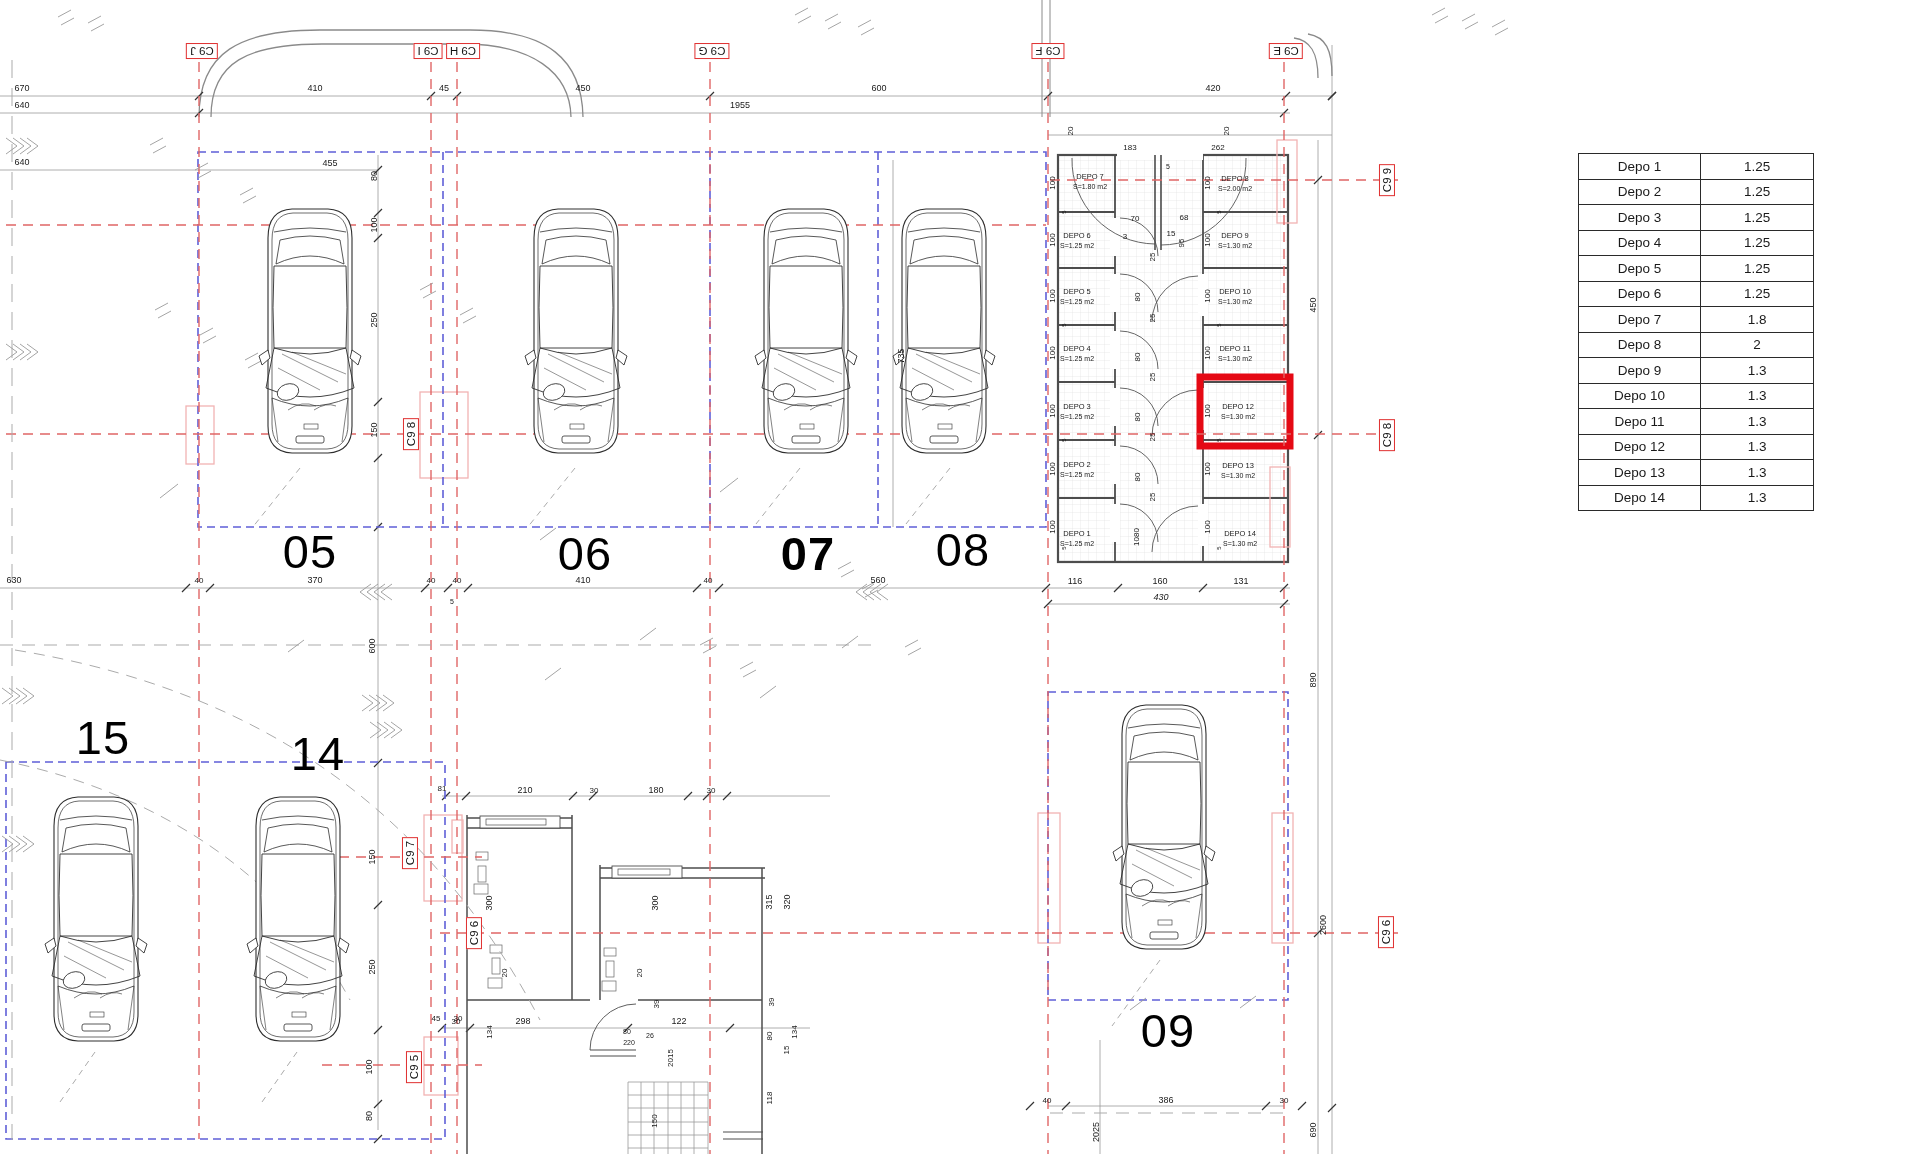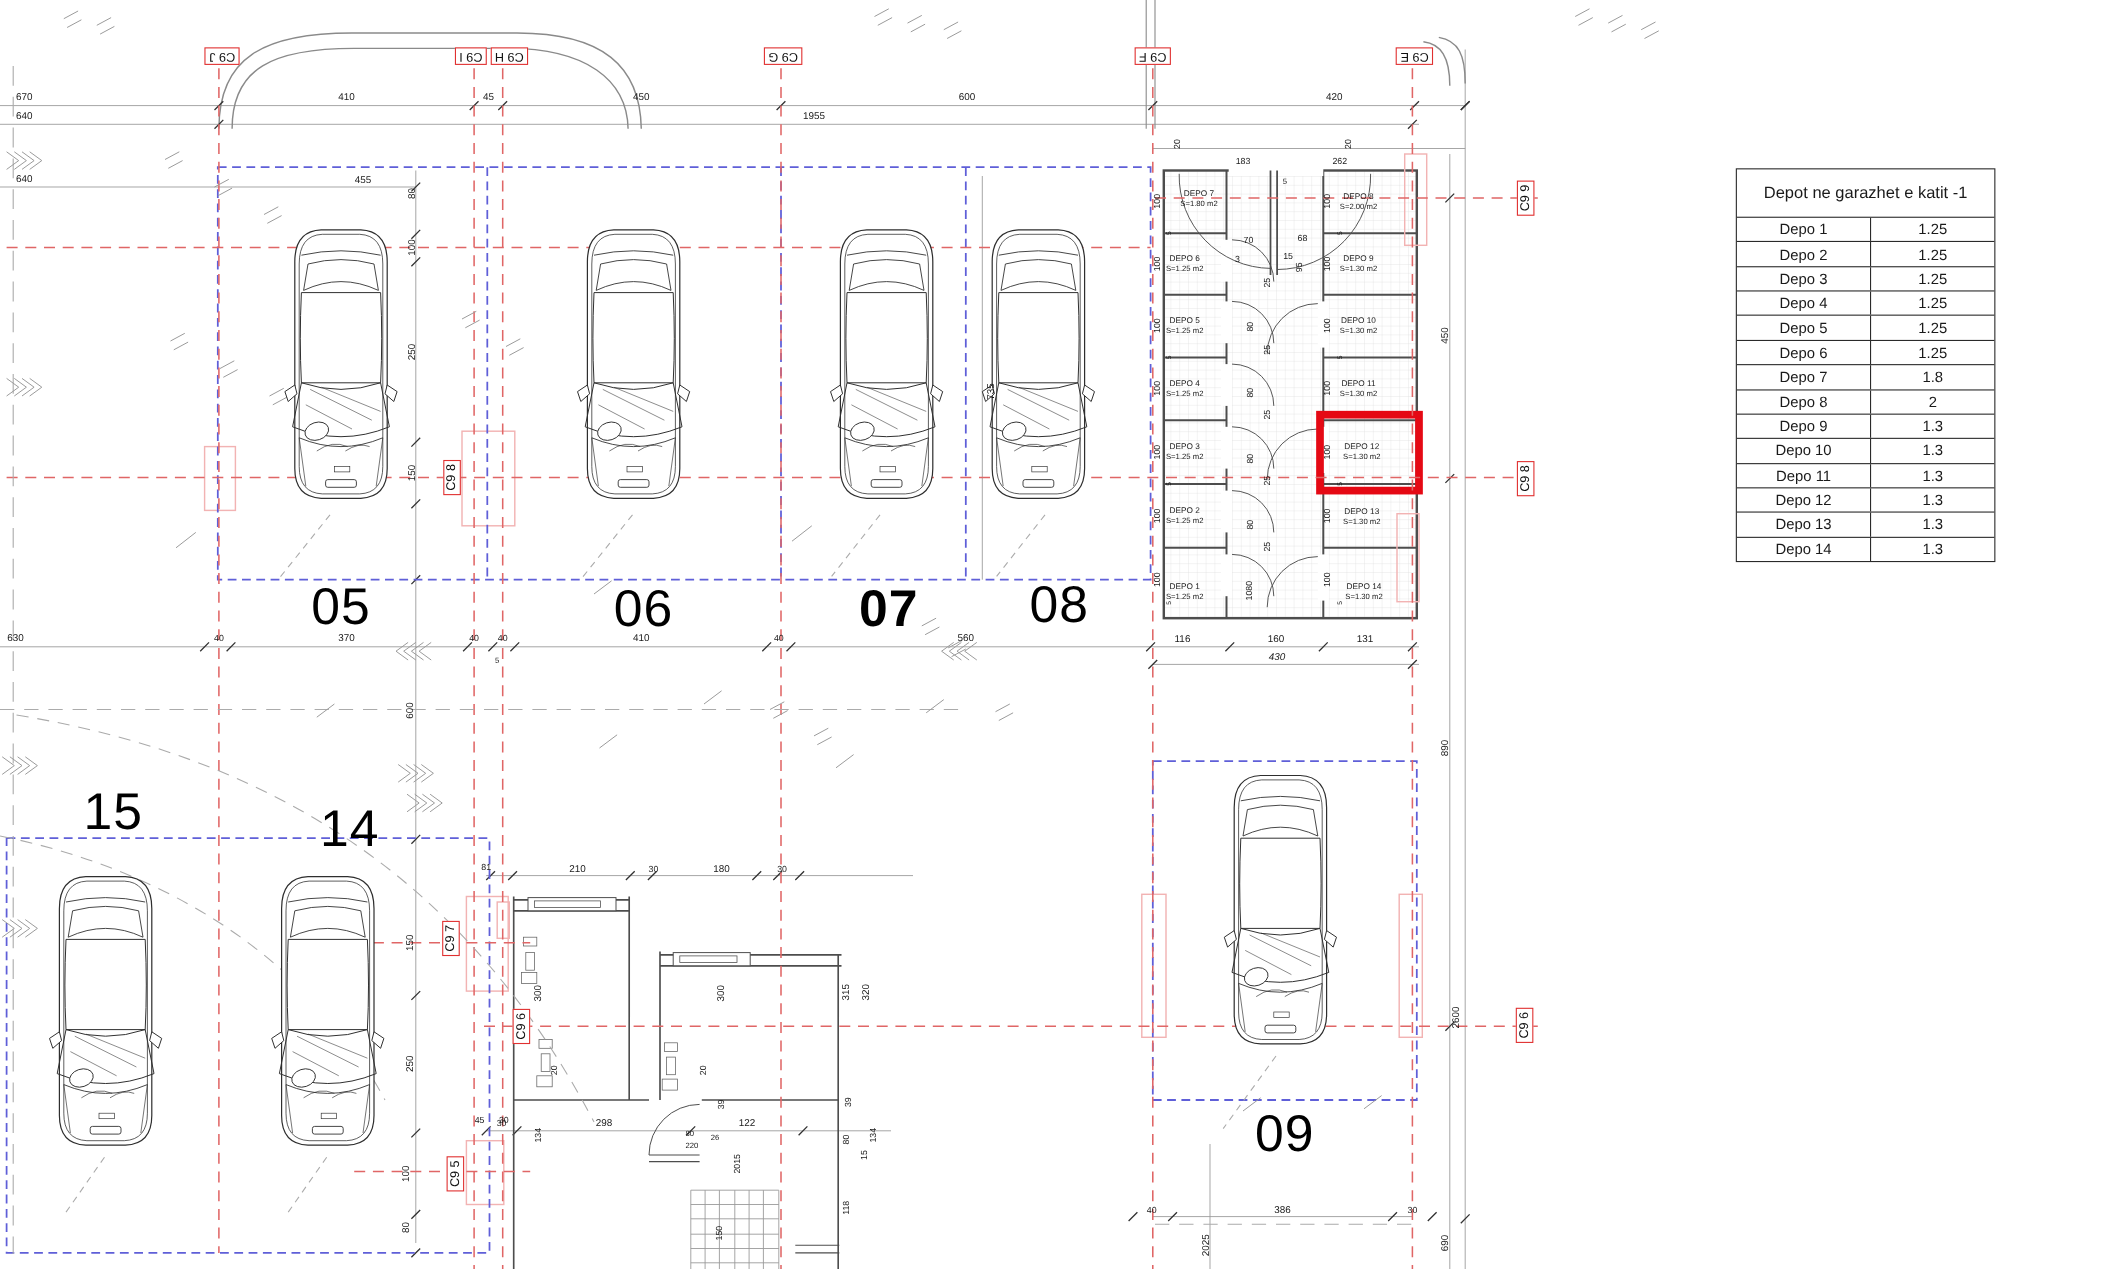--- a/index.html
+++ b/index.html
@@ -321,21 +321,21 @@
       <div class="dim" style="left: 594px; top: 790px; transform: translate(-50%, -50%); font-size: 8px;">30</div>
       <div class="dim" style="left: 656px; top: 790px; transform: translate(-50%, -50%);">180</div>
       <div class="dim" style="left: 711px; top: 790px; transform: translate(-50%, -50%); font-size: 8px;">30</div>
       <div class="dim" style="left: 489px; top: 903px; transform: translate(-50%, -50%) rotate(-90deg);">300</div>
       <div class="dim" style="left: 655px; top: 903px; transform: translate(-50%, -50%) rotate(-90deg);">300</div>
       <div class="dim" style="left: 769px; top: 902px; transform: translate(-50%, -50%) rotate(-90deg);">315</div>
       <div class="dim" style="left: 787px; top: 902px; transform: translate(-50%, -50%) rotate(-90deg);">320</div>
       <div class="dim" style="left: 504px; top: 973px; transform: translate(-50%, -50%) rotate(-90deg); font-size: 8px;">20</div>
       <div class="dim" style="left: 639px; top: 973px; transform: translate(-50%, -50%) rotate(-90deg); font-size: 8px;">20</div>
       <div class="dim" style="left: 456px; top: 1021px; transform: translate(-50%, -50%); font-size: 8px;">30</div>
-      <div class="dim" style="left: 549px; top: 1021px; transform: translate(-50%, -50%);">298</div>
+      <div class="dim" style="left: 523px; top: 1021px; transform: translate(-50%, -50%);">298</div>
       <div class="dim" style="left: 679px; top: 1021px; transform: translate(-50%, -50%);">122</div>
       <div class="dim" style="left: 489px; top: 1032px; transform: translate(-50%, -50%) rotate(-90deg); font-size: 8px;">134</div>
       <div class="dim" style="left: 656px; top: 1004px; transform: translate(-50%, -50%) rotate(-90deg); font-size: 8px;">39</div>
       <div class="dim" style="left: 627px; top: 1031px; transform: translate(-50%, -50%); font-size: 7px;">80</div>
       <div class="dim" style="left: 629px; top: 1042px; transform: translate(-50%, -50%); font-size: 7px;">220</div>
       <div class="dim" style="left: 650px; top: 1035px; transform: translate(-50%, -50%); font-size: 7px;">26</div>
       <div class="dim" style="left: 670px; top: 1058px; transform: translate(-50%, -50%) rotate(-90deg); font-size: 8px;">2015</div>
       <div class="dim" style="left: 654px; top: 1121px; transform: translate(-50%, -50%) rotate(-90deg); font-size: 8px;">150</div>
       <div class="dim" style="left: 771px; top: 1002px; transform: translate(-50%, -50%) rotate(-90deg); font-size: 8px;">39</div>
       <div class="dim" style="left: 769px; top: 1036px; transform: translate(-50%, -50%) rotate(-90deg); font-size: 8px;">80</div>
@@ -434,21 +434,20 @@
       <span class="dname">DEPO 13</span>
       <span class="darea">S=1.30 m2</span>
     </div>
       <div class="depot" style="left: 1240px; top: 538px; transform: translate(-50%, -50%);">
       <span class="dname">DEPO 14</span>
       <span class="darea">S=1.30 m2</span>
     </div>
     </div>
 
 <div class="dtable">
-  <div class="ttitle">Depot ne garazhet e katit -1</div>
   <div class="trows">
 
   <div class="trow">
         <div class="tc tc1">Depo 1</div>
         <div class="tc tc2">1.25</div>
       </div>
         <div class="trow">
         <div class="tc tc1">Depo 2</div>
         <div class="tc tc2">1.25</div>
       </div>

